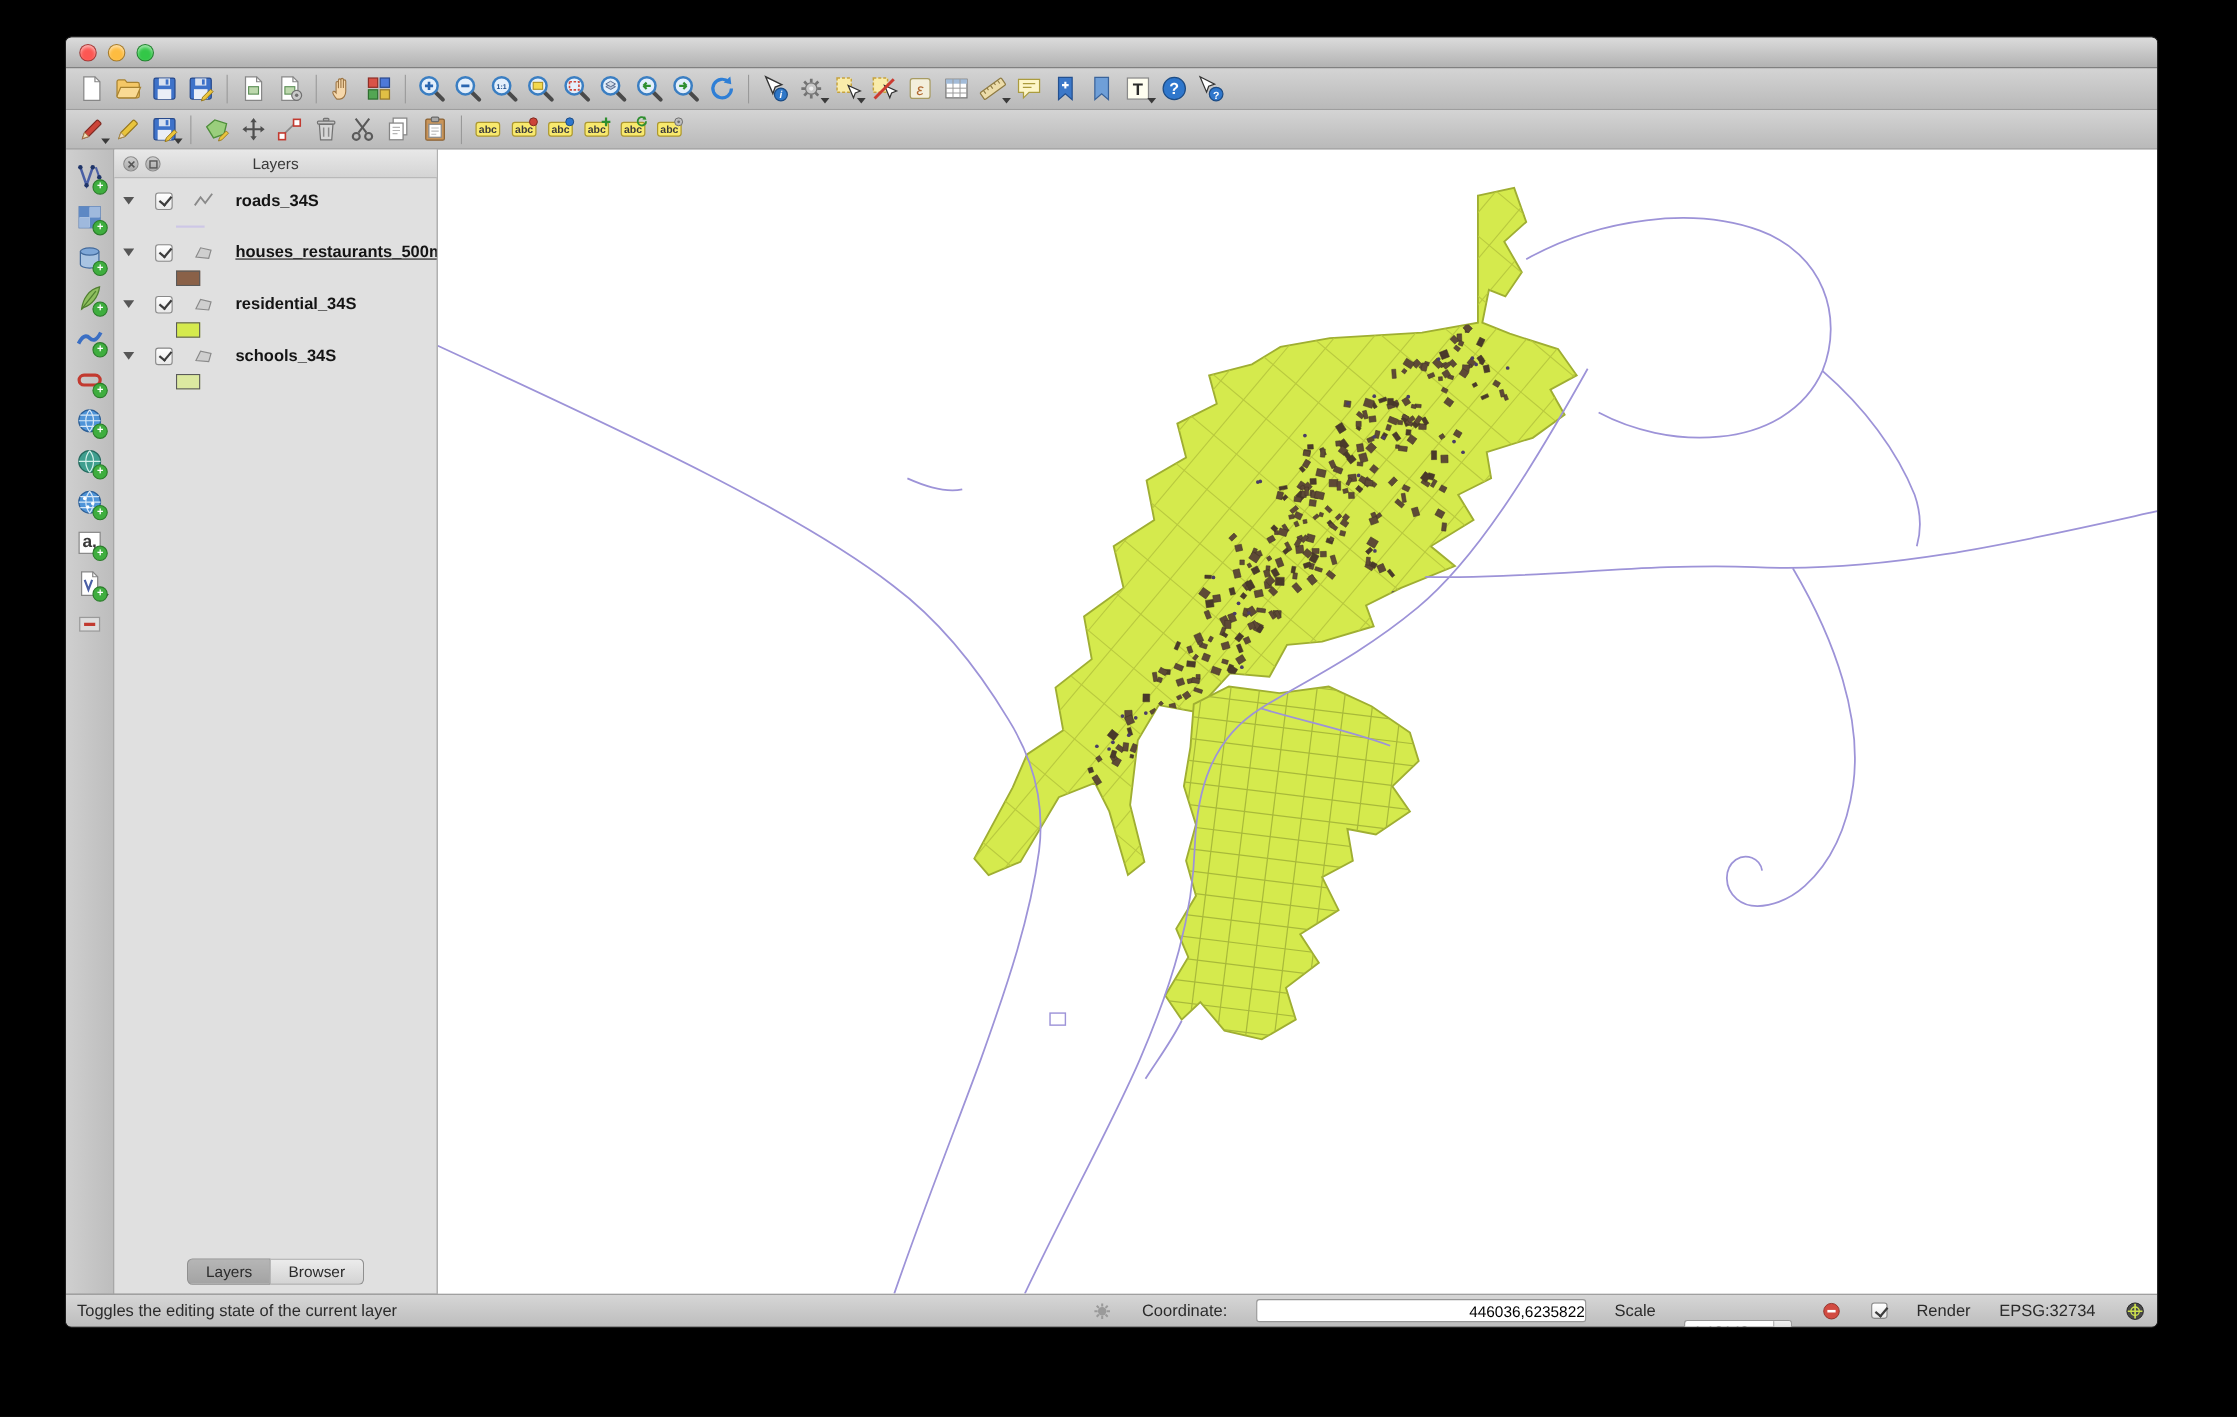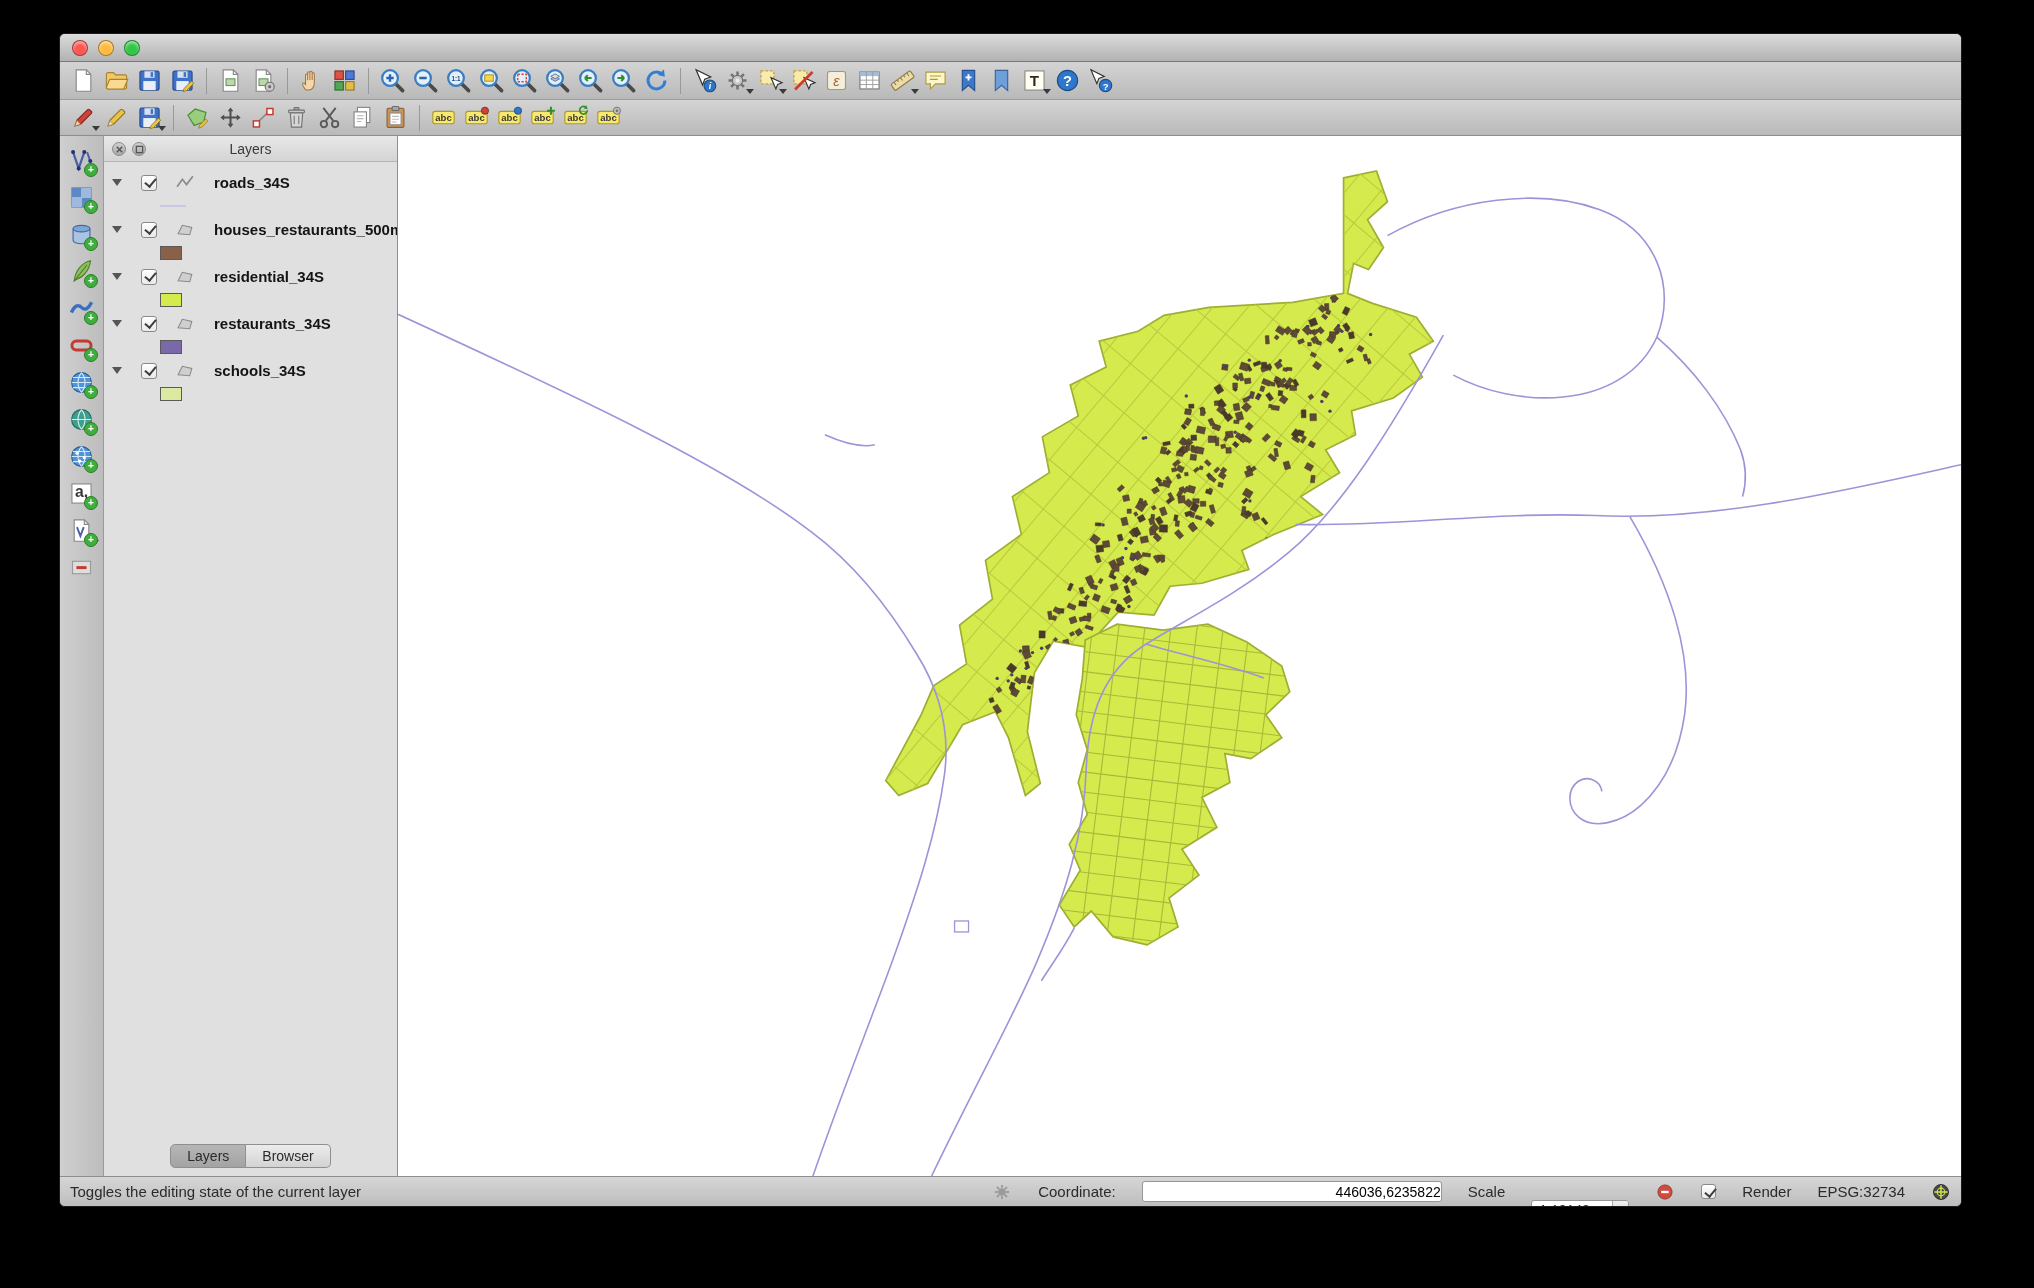--- a/index.html
+++ b/index.html
@@ -60,21 +60,21 @@
   .layer-row { display:flex; align-items:center; height:25px; gap:19px; }
   .disc { width:0; height:0; border-left:5.5px solid transparent; border-right:5.5px solid transparent;
           border-top:7px solid #565656; flex:0 0 auto; }
   .cb { width:16px; height:16px; background:linear-gradient(#fff,#e9e9e9); border:1px solid #8a8a8a;
         border-radius:3px; position:relative; display:inline-block; flex:0 0 auto; }
   .cb.checked::after { content:""; position:absolute; left:4.5px; top:0.5px; width:5px; height:9px;
         border:solid #3c3c3c; border-width:0 2.4px 2.4px 0; transform:rotate(40deg); }
   .ltype { width:19px; height:15px; flex:0 0 auto; }
   .ltype svg { width:19px; height:15px; display:block; }
   .lname { font-size:15px; font-weight:bold; color:#141414; white-space:nowrap; }
-  .lname.uline { }
+  .lname.uline { text-decoration:underline; }
   .swatch-row { height:22px; display:flex; align-items:center; padding-left:48px; }
   .swatch { width:22px; height:14px; border:1px solid #5a5a5a; display:inline-block; }
   .swatch.line { width:26px; height:2px; border:none; }
 
   .panel-tabs { flex:0 0 auto; display:flex; justify-content:center; padding:6px 0 8px; }
   .ptab { height:24px; padding:0 16px; display:flex; align-items:center; font-size:14px;
           border:1px solid #8f8f8f; background:linear-gradient(#ececec,#d3d3d3); }
   .ptab.active { background:linear-gradient(#b6b6b6,#a3a3a3); }
   .ptab:first-child { border-radius:5px 0 0 5px; }
   .ptab:last-child { border-radius:0 5px 5px 0; border-left:none; }
@@ -753,35 +753,20 @@
                   <path d="M2 11l4-8 9 2-2 7z" fill="#cfcfcf" stroke="#8a8a8a"></path>
                 </svg>
               </span>
             <span class="lname">residential_34S</span>
           </div>
           <div class="swatch-row">
               <span class="swatch" style="background: rgb(213, 234, 77);"></span>
             </div>
         </div>
 
-        <div class="layer-block">
-          <div class="layer-row">
-            <span class="disc"></span>
-            <span class="cb checked"></span>
-            <span class="ltype">
-                <svg viewBox="0 0 18 14">
-                  <path d="M2 11l4-8 9 2-2 7z" fill="#cfcfcf" stroke="#8a8a8a"></path>
-                </svg>
-              </span>
-            <span class="lname">restaurants_34S</span>
-          </div>
-          <div class="swatch-row">
-              <span class="swatch" style="background: rgb(123, 104, 168);"></span>
-            </div>
-        </div>
 
         <div class="layer-block">
           <div class="layer-row">
             <span class="disc"></span>
             <span class="cb checked"></span>
             <span class="ltype">
                 <svg viewBox="0 0 18 14">
                   <path d="M2 11l4-8 9 2-2 7z" fill="#cfcfcf" stroke="#8a8a8a"></path>
                 </svg>
               </span>

